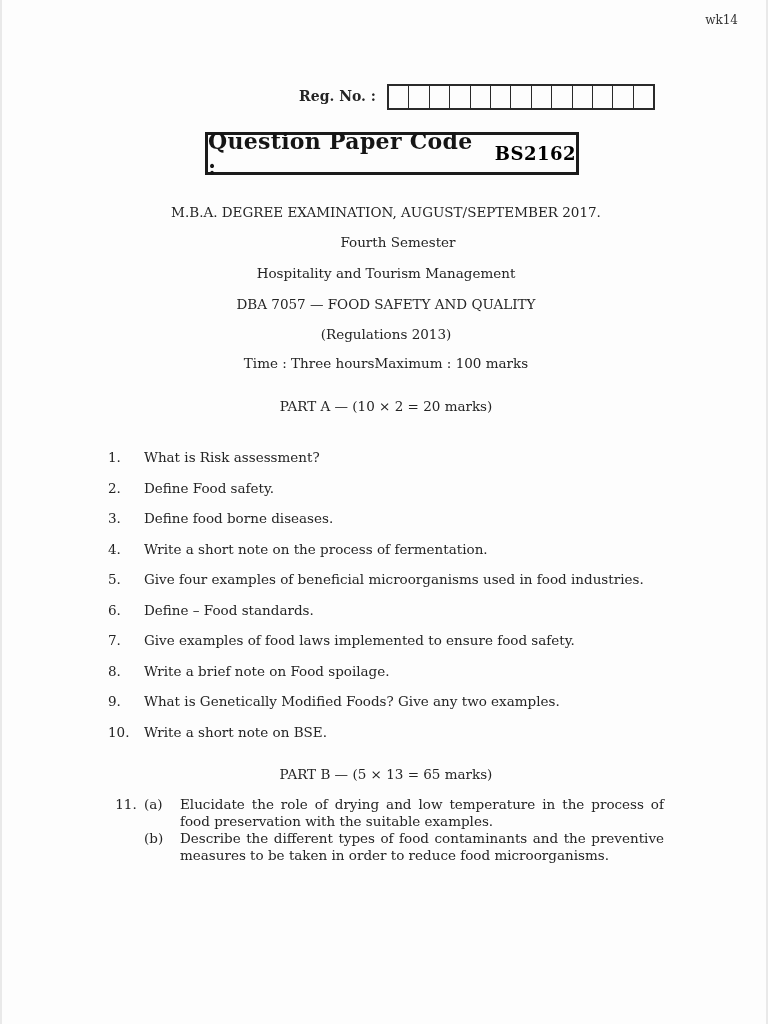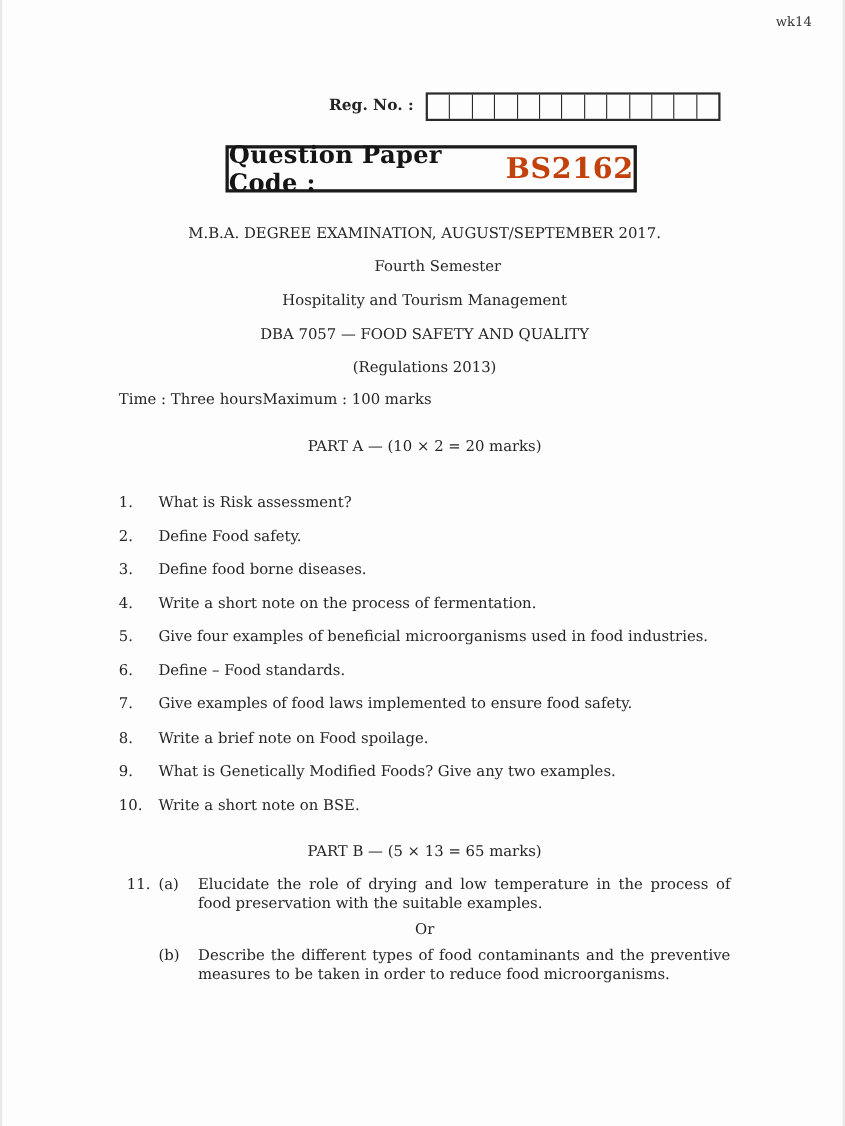--- a/index.html
+++ b/index.html
@@ -33,37 +33,37 @@
 
   
   .code-box {
     top:132px; left:203px; width:374px; height:43px;
     border:3px solid #1b1b1b;
     box-sizing:border-box;
     display:flex; align-items:center; justify-content:center;
     gap:8px; background:#fdfdfd;
   }
   .code-box .code-label { font-size:22px; font-weight:bold; color:#151515; letter-spacing:0.3px; }
-  .code-box .code-value { font-size:26px; font-weight:bold; color:#c2410c; letter-spacing:0.5px; }
+  .code-box .code-value { font-size:18px; font-weight:bold; color:#000000; letter-spacing:0.5px; }
 
   
   .center-line { left:0; width:768px; text-align:center; font-size:13.5px; }
   .h-exam { top:204px; }
   .h-sem  { top:234px;padding-left:12px; }
   .h-dept { top:265px; }
   .h-code { top:296px; }
   .h-reg  { top:326px; }
   .h-instruction { top:386px; }
   .h-parta { top:398px; }
   .h-partb { top:766px; }
 
   
   .time-row {
     top:355px; left:106px; width:556px;
-    display:flex; justify-content:flex-start;
+    display:flex; justify-content:center;
     font-size:13.5px;
   }
 
   
   .parta-list { top:449px; left:106px; width:556px; }
   .qa-row { display:flex; height:17px; margin-bottom:13.5px; font-size:13.5px; line-height:17px; }
   .qa-no { width:36px; flex:0 0 36px; }
   .qa-text { flex:1; white-space:nowrap; }
 
   
@@ -160,21 +160,20 @@
   </div>
 
   <div class="abs center-line h-partb">PART B — (5 × 13 = 65 marks)</div>
 
   <div class="abs partb-block">
     <div class="pb-row">
       <span class="pb-no">11.</span>
       <span class="pb-letter">(a)</span>
       <span class="pb-text">Elucidate the role of drying and low temperature in the process of food preservation with the suitable examples.</span>
     </div>
-    <div class="pb-or">Or</div>
     <div class="pb-row">
       <span class="pb-no"></span>
       <span class="pb-letter">(b)</span>
       <span class="pb-text">Describe the different types of food contaminants and the preventive measures to be taken in order to reduce food microorganisms.</span>
     </div>
   </div>
 
 </div>
 
 </body></html>

